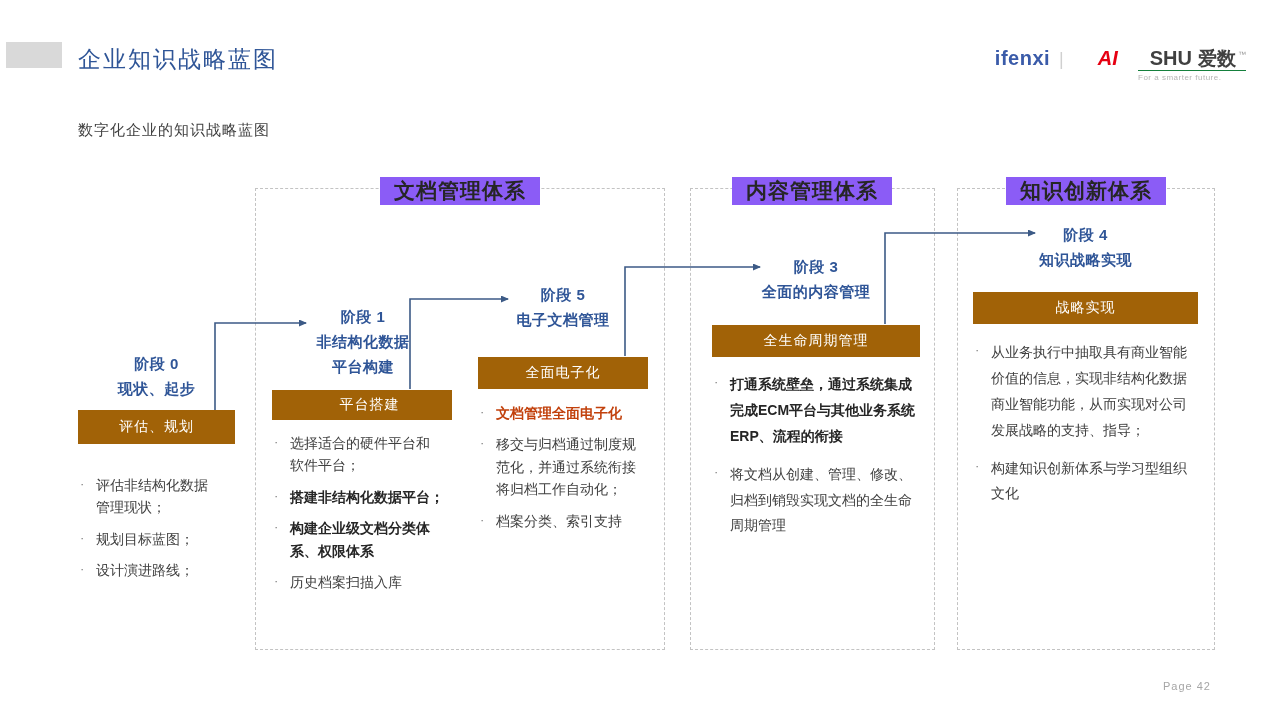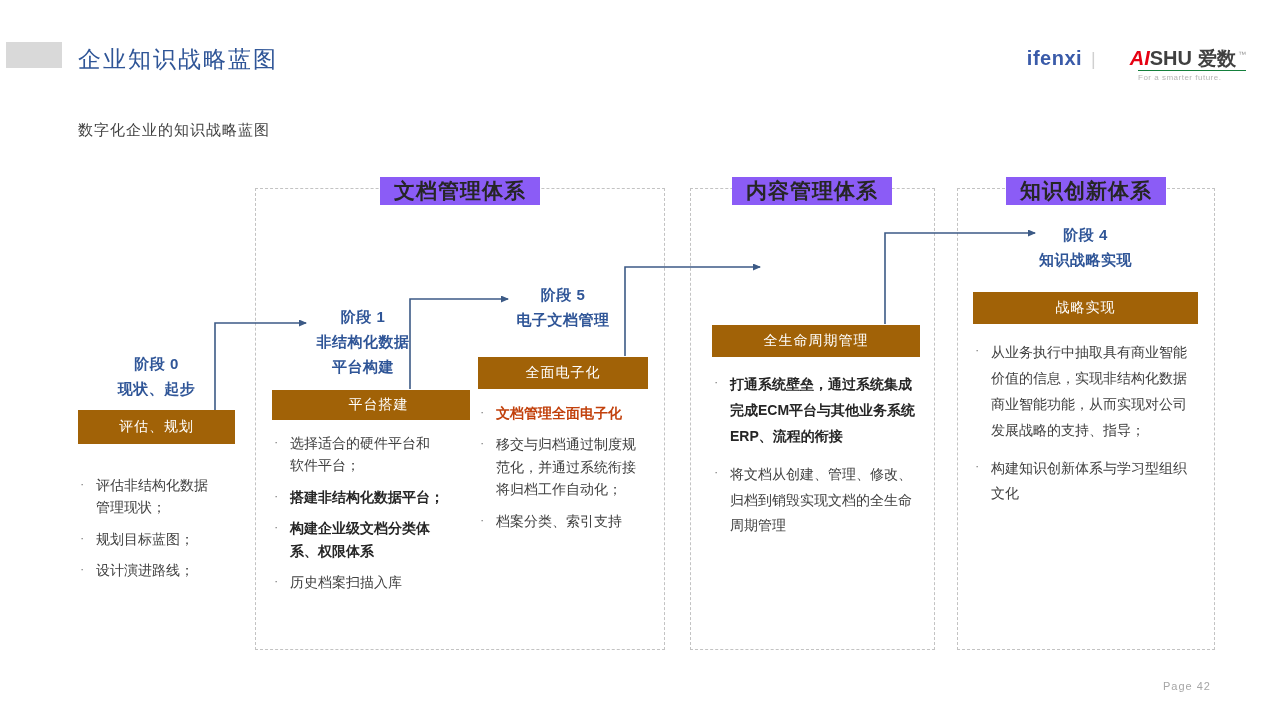--- a/index.html
+++ b/index.html
@@ -11,21 +11,21 @@
     color:#404040;
   }
   
   .corner-block { position:absolute; left:6px; top:42px; width:56px; height:26px; background:#d9d9d9; }
   .slide-title { position:absolute; left:78px; top:44px; font-size:23px; letter-spacing:2px; color:#2F5597; }
   .subtitle { position:absolute; left:78px; top:121px; font-size:15px; color:#3f3f3f; letter-spacing:1px; }
   .logo { position:absolute; right:34px; top:46px; display:flex; align-items:baseline; }
   .logo .ifenxi { font-size:20px; font-weight:bold; color:#3a5ba9; letter-spacing:.5px; }
   .logo .logo-div { font-size:18px; color:#d0d0d0; margin:0 9px; }
   .logo .logo-ai { font-size:20px; font-weight:bold; font-style:italic; color:#E60012;margin-left:25px; }
-  .logo .logo-shu { font-size:20px; font-weight:bold; color:#404040; margin-right:6px; }
+  .logo .logo-shu { font-size:20px; font-weight:bold; color:#404040; margin-right:6px;margin-left:32px; }
   .logo .logo-cn { font-size:19px; font-weight:bold; color:#404040; }
   .logo .logo-tm { font-size:8px; color:#9a9a9a; margin-left:2px; position:relative; top:-8px; }
   .logo-tagline { position:absolute; right:34px; top:70px; font-size:8px; color:#b5b5b5;
     border-top:1px solid #15803d; padding-top:2px; width:108px; text-align:left; letter-spacing:.5px; }
   
   .dash-box { position:absolute; border:1px dashed #c3c3c3; background:transparent; }
   .box-doc { left:255px; top:188px; width:410px; height:462px; }
   .box-content { left:690px; top:188px; width:245px; height:462px; }
   .box-knowledge { left:957px; top:188px; width:258px; height:462px; }
   .section-title { position:absolute; top:177px; transform:translateX(-50%);
@@ -42,21 +42,21 @@
   .bullet .bullet-text { white-space:pre-line; line-height:1.6; }
   .lh-tall .bullet .bullet-text { line-height:1.85; }
   .lh-tall .bullet { margin-bottom:12px; }
   .b  { font-weight:bold; color:#262626; }
   .bb { font-weight:bold; color:#c2410c; }
   
   .s0-label { left:78px;  top:352px; width:157px; }
   .s0-box   { left:78px;  top:410px; width:157px; height:34px; }
   .s0-bul   { left:80px;  top:474px; width:165px; }
   .s1-label { left:272px; top:305px; width:182px; }
-  .s1-box   { left:272px; top:390px; width:198px; height:30px;padding-left:15px; }
+  .s1-box   { left:272px; top:390px; width:180px; height:30px;padding-left:15px; }
   .s1-bul   { left:274px; top:432px; width:200px; }
   .s2-label { left:478px; top:283px; width:170px; }
   .s2-box   { left:478px; top:357px; width:170px; height:32px; }
   .s2-bul   { left:480px; top:402px; width:168px; }
   .s3-label { left:712px; top:255px; width:208px; }
   .s3-box   { left:712px; top:325px; width:208px; height:32px; }
   .s3-bul   { left:714px; top:372px; width:206px; }
   .s4-label { left:973px; top:223px; width:225px; }
   .s4-box   { left:973px; top:292px; width:225px; height:32px; }
   .s4-bul   { left:975px; top:340px; width:222px; }
@@ -165,20 +165,24 @@
     <div class="bullet">
         <span class="dot">·</span>
         <span class="bullet-text">移交与归档通过制度规范化，并通过系统衔接将归档工作自动化；</span>
       </div>
     <div class="bullet">
         <span class="dot">·</span>
         <span class="bullet-text">档案分类、索引支持</span>
       </div>
   </div>
 
+  <div class="stage-label s3-label">
+    <div>阶段 3</div>
+    <div>全面的内容管理</div>
+  </div>
   <div class="stage-box s3-box">全生命周期管理</div>
   <div class="bullets s3-bul lh-tall">
     <div class="bullet">
         <span class="dot">·</span>
         <span class="bullet-text b">打通系统壁垒，通过系统集成完成ECM平台与其他业务系统ERP、流程的衔接</span>
       </div>
     <div class="bullet">
         <span class="dot">·</span>
         <span class="bullet-text">将文档从创建、管理、修改、归档到销毁实现文档的全生命周期管理</span>
       </div>

